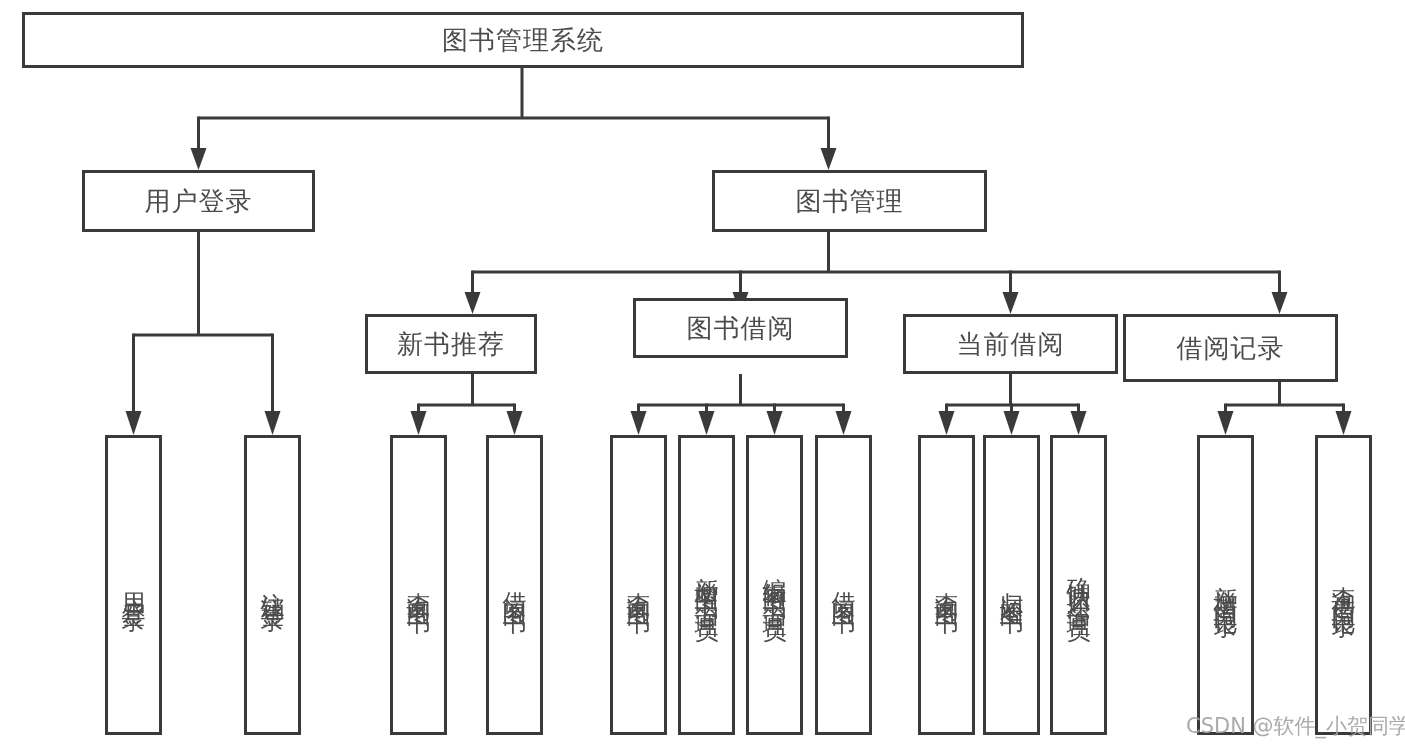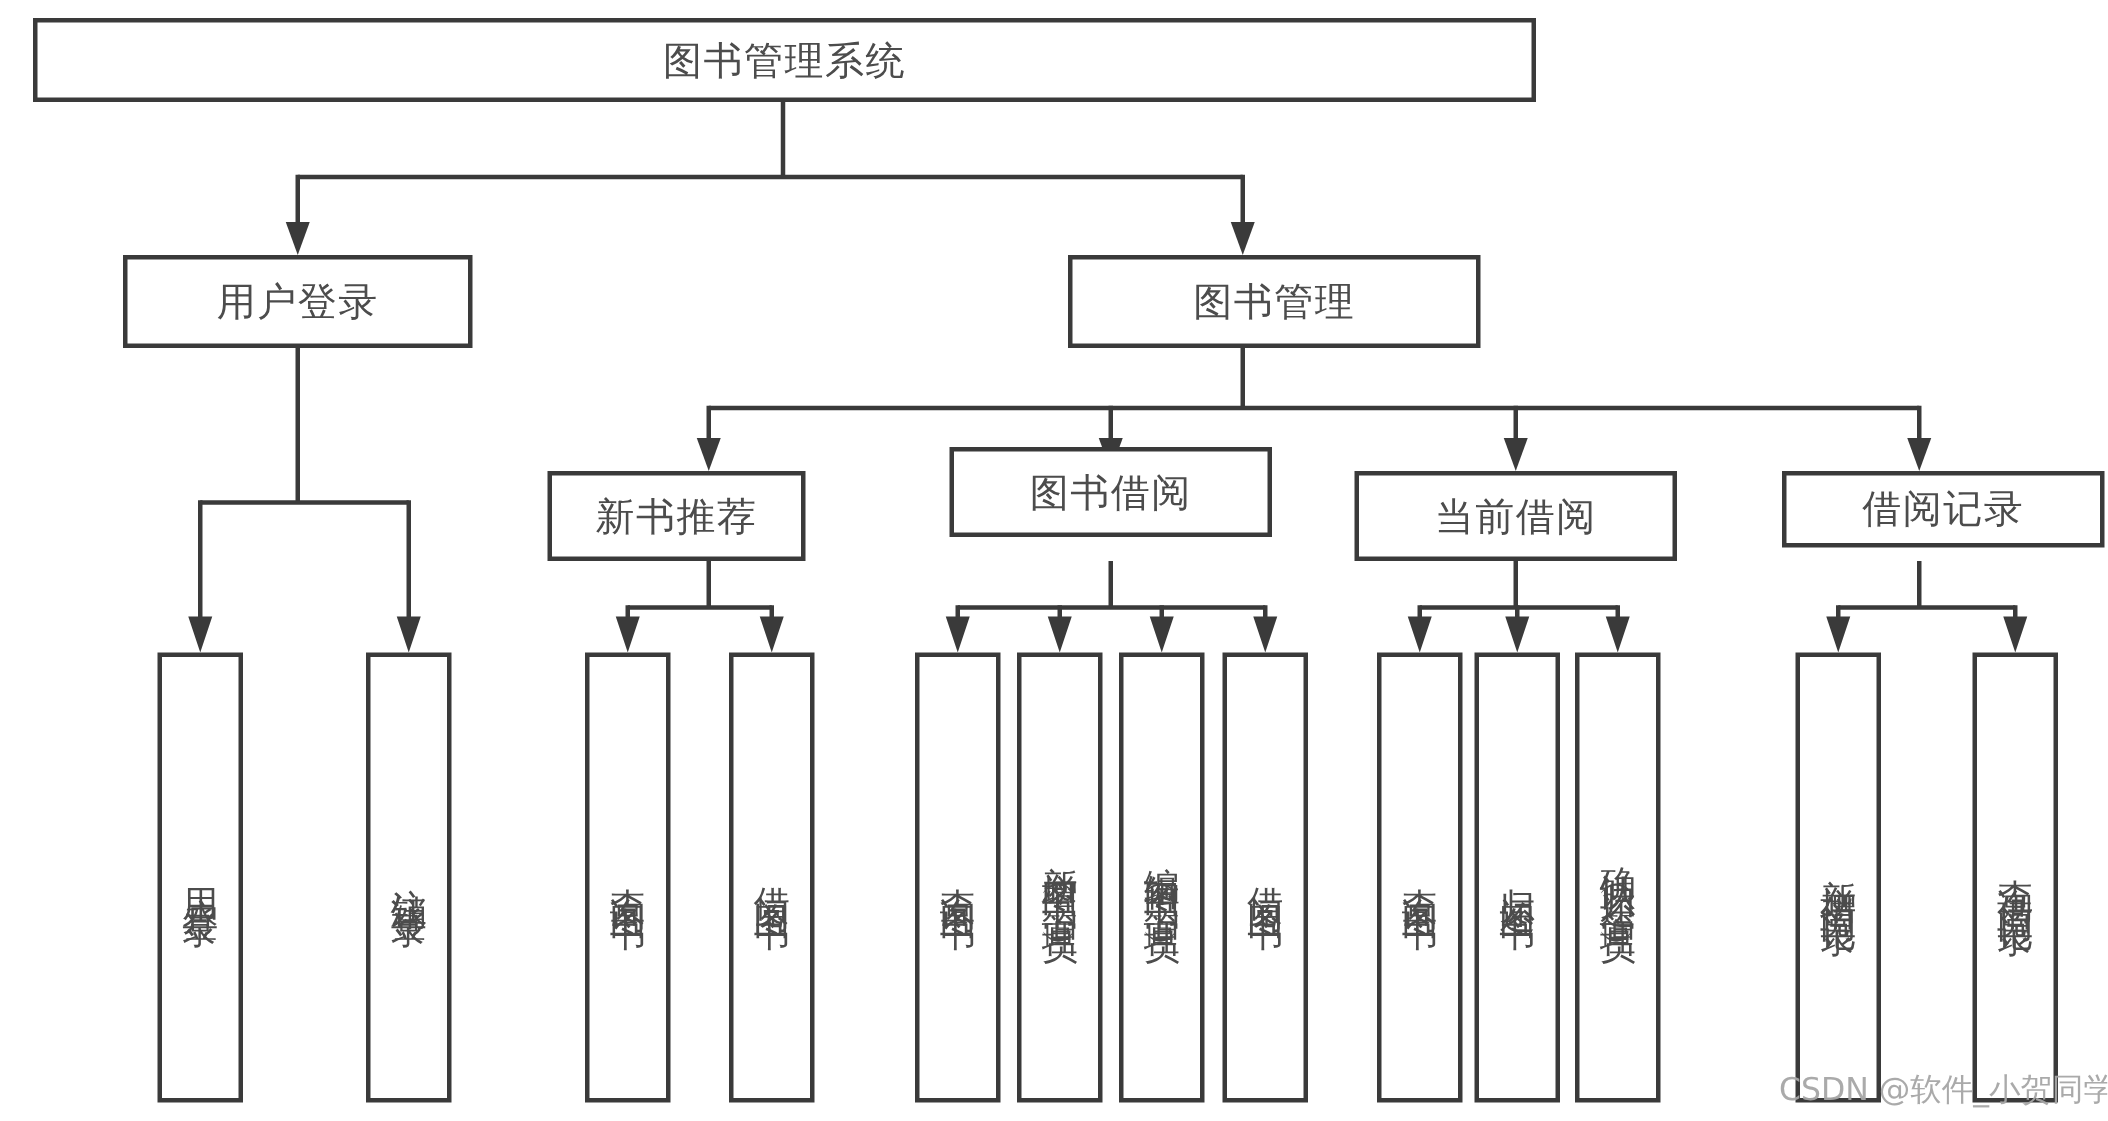--- a/index.html
+++ b/index.html
@@ -125,21 +125,21 @@
   </svg>
 
   <div class="node h-node" style="left:22px; top:12px; width:1002px; height:56px;">图书管理系统</div>
 
   <div class="node h-node" style="left:82px; top:170px; width:233px; height:62px;">用户登录</div>
   <div class="node h-node" style="left:712px; top:170px; width:275px; height:62px;">图书管理</div>
 
   <div class="node h-node" style="left:365px; top:314px; width:172px; height:60px;">新书推荐</div>
   <div class="node h-node" style="left:633px; top:298px; width:215px; height:60px;">图书借阅</div>
   <div class="node h-node" style="left:903px; top:314px; width:215px; height:60px;">当前借阅</div>
-  <div class="node h-node" style="left:1188px; top:314px; width:215px; height:51px;">借阅记录</div>
+  <div class="node h-node" style="left:1123px; top:314px; width:215px; height:68px;">借阅记录</div>
 
   <div class="node v-node" style="left:105px; top:435px; width:57px; height:300px;">用户登录</div>
   <div class="node v-node" style="left:244px; top:435px; width:57px; height:300px;">注销登录</div>
 
   <div class="node v-node" style="left:390px; top:435px; width:57px; height:300px;">查询图书</div>
   <div class="node v-node" style="left:486px; top:435px; width:57px; height:300px;">借阅图书</div>
 
   <div class="node v-node" style="left:610px; top:435px; width:57px; height:300px;">查询图书</div>
   <div class="node v-node" style="left:678px; top:435px; width:57px; height:300px;">新增图书（管理员）</div>
   <div class="node v-node" style="left:746px; top:435px; width:57px; height:300px;">编辑图书（管理员）</div>

